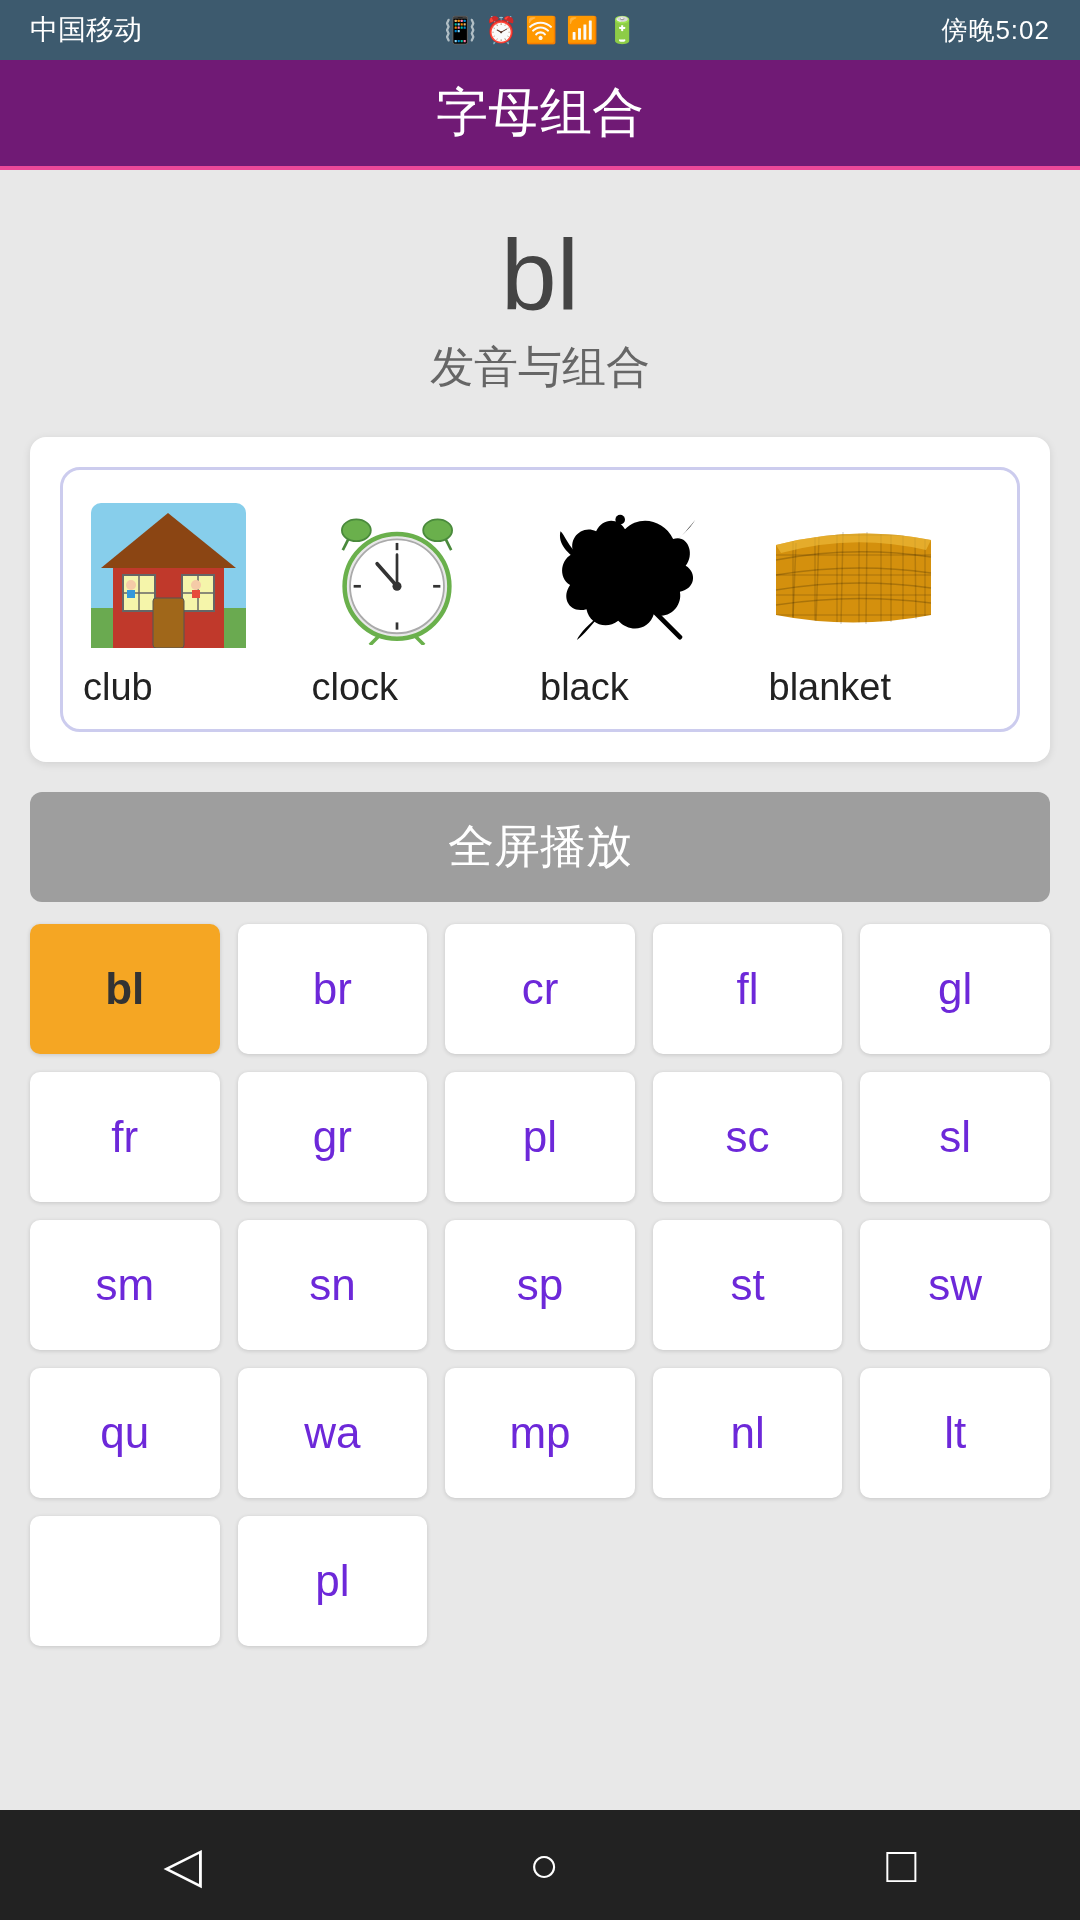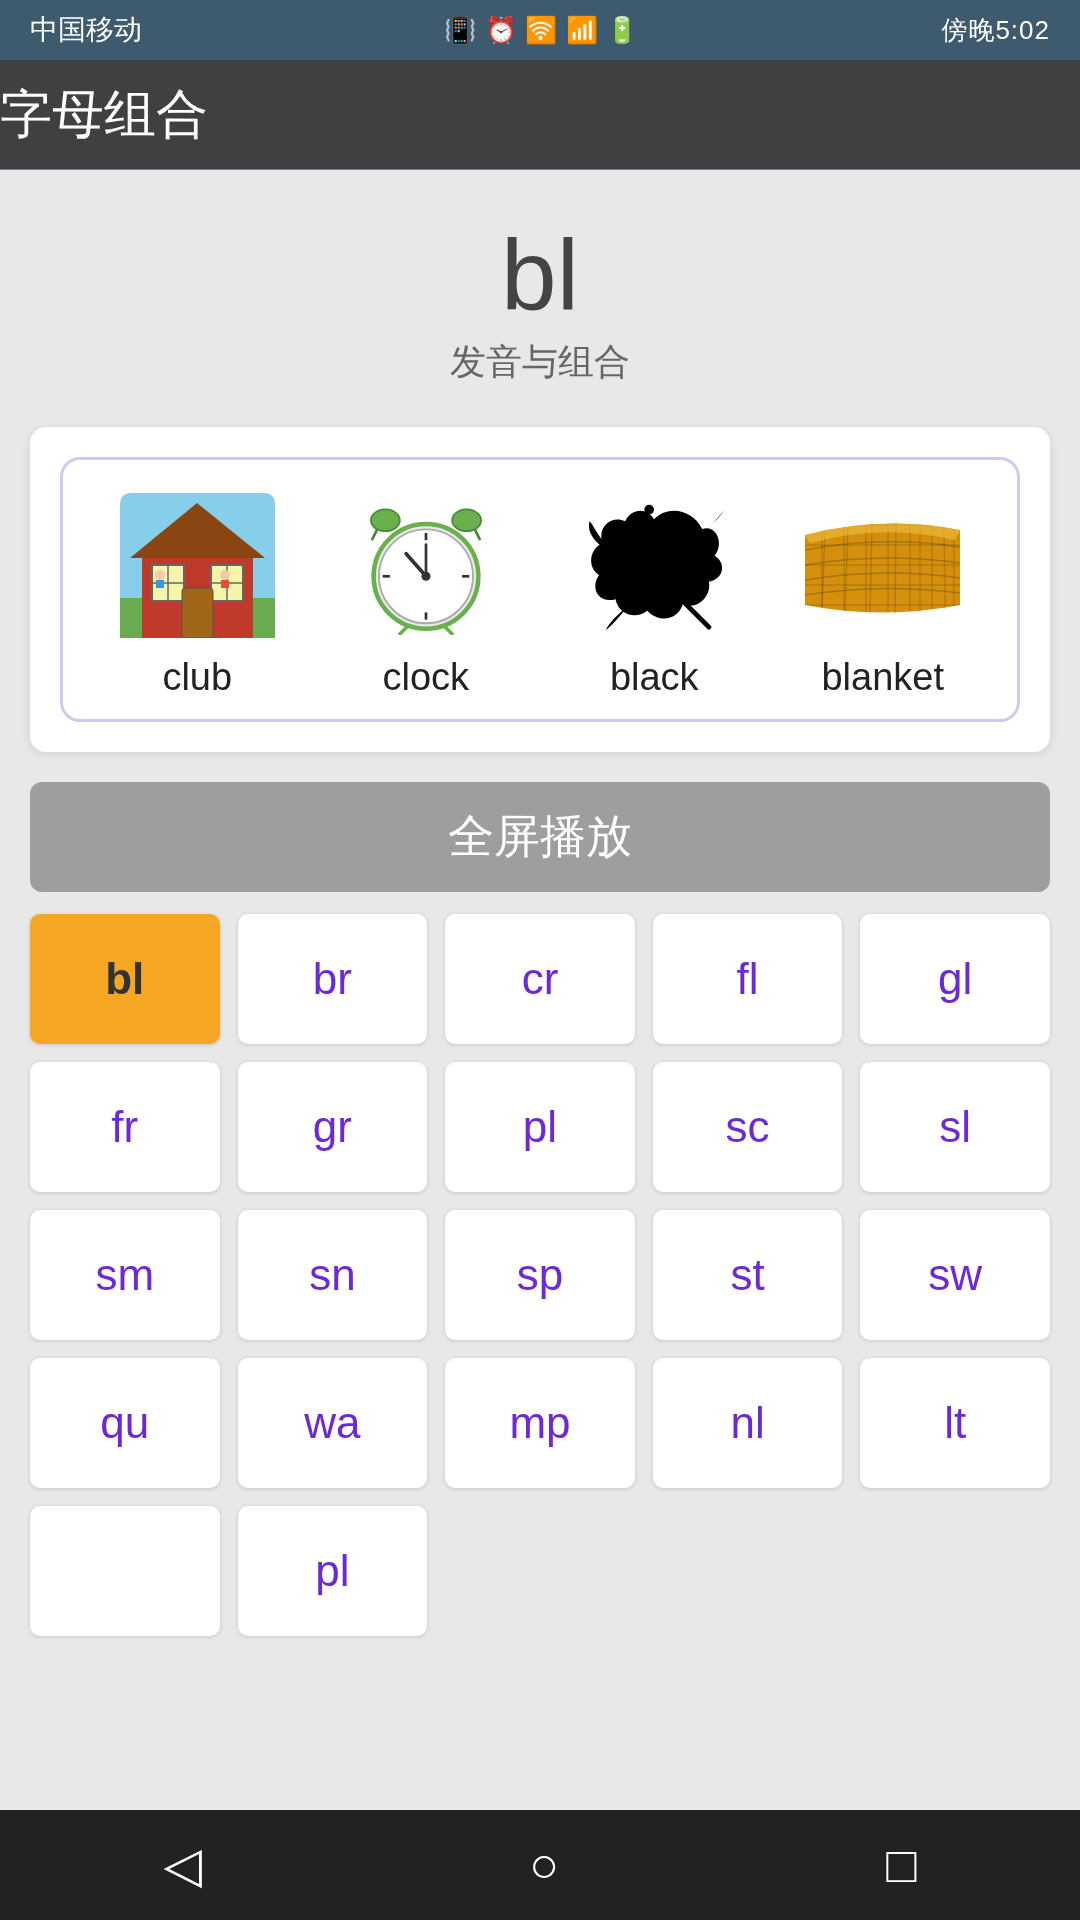--- a/index.html
+++ b/index.html
@@ -24,26 +24,26 @@
       color: white;
       font-size: 26px;
     }
 
     .status-left { font-size: 28px; }
     .status-right { font-size: 26px; letter-spacing: 1px; }
     .status-icons { display: flex; gap: 8px; align-items: center; }
 
     
     .title-bar {
-      background: #404040;
+      background: #701a75;
       height: 110px;
       display: flex;
       align-items: center;
-      justify-content: flex-start;
-      border-bottom: 1px solid #ec4899;
+      justify-content: center;
+      border-bottom: 4px solid #ec4899;
     }
 
     .title-text {
       color: white;
       font-size: 52px;
       font-weight: 400;
     }
 
     
     .main-content {
@@ -55,21 +55,21 @@
       text-align: center;
       font-size: 100px;
       color: #444;
       font-weight: 300;
       margin-bottom: 8px;
       line-height: 1.1;
     }
 
     .sub-label {
       text-align: center;
-      font-size: 36px;
+      font-size: 44px;
       color: #666;
       margin-bottom: 40px;
     }
 
     
     .image-card {
       background: white;
       border-radius: 16px;
       padding: 30px;
       margin-bottom: 30px;
@@ -81,21 +81,20 @@
       border-radius: 20px;
       padding: 30px 20px 20px 20px;
       display: flex;
       justify-content: space-around;
       align-items: flex-end;
     }
 
     .word-item {
       display: flex;
       flex-direction: column;
-      align-items: center;
       gap: 16px;
       flex: 1;
     }
 
     .word-icon {
       width: 170px;
       height: 150px;
       display: flex;
       align-items: center;
       justify-content: center;

